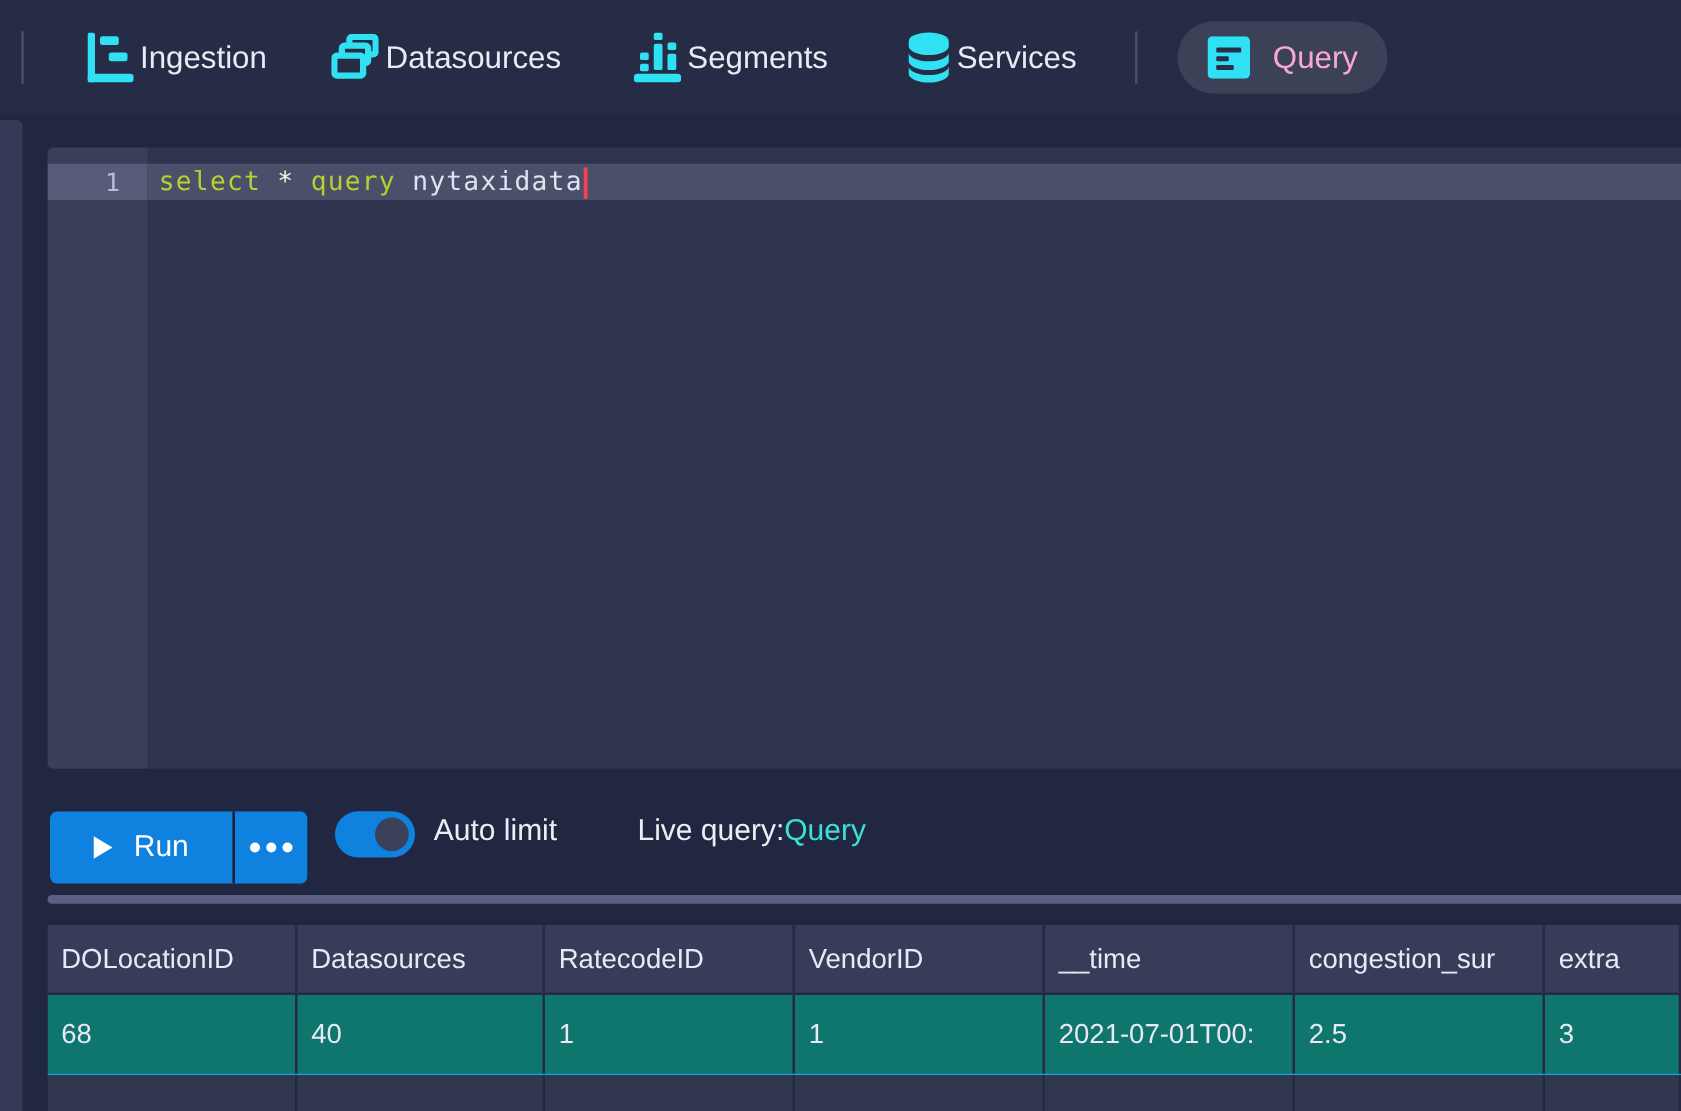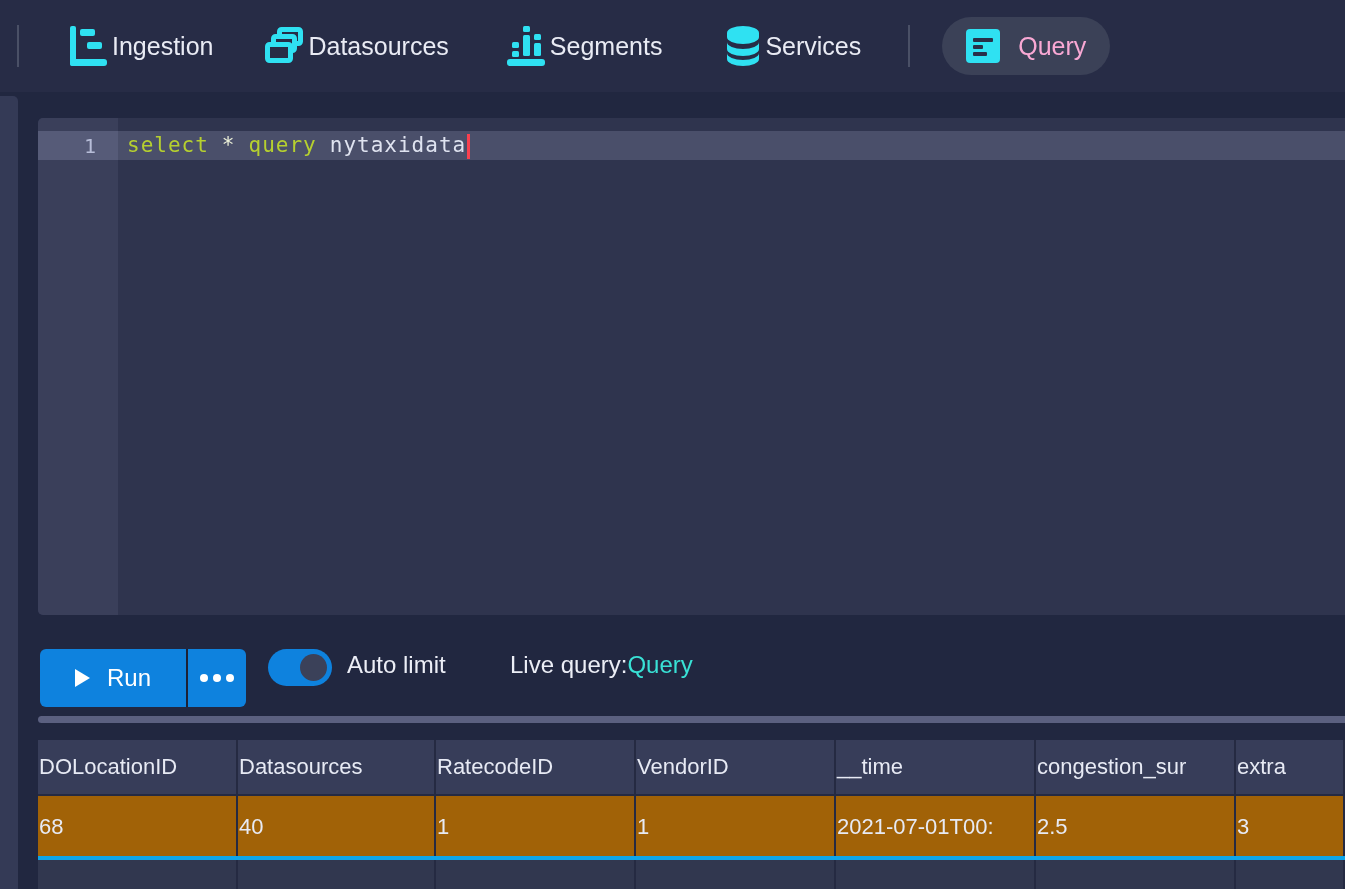--- a/index.html
+++ b/index.html
@@ -74,24 +74,24 @@
   
   .splitter { position:absolute; left:38px; right:0; top:716px; height:7px;
               background:#5b6080; border-radius:4px 0 0 4px; cursor:row-resize; }
 
   
   .results { position:absolute; left:38px; top:740px; right:0; bottom:0;
              display:flex; flex-direction:column; overflow:hidden; }
   .tgrid { display:grid; grid-template-columns:200px 198px 200px 200px 200px 200px 1fr; }
   .thead { height:56px; background:#373d59; border-bottom:2px solid #252a42; flex:none; }
   .thead .cell { line-height:54px; }
-  .trow  { height:64px; background:#a16207; border-bottom:4px solid #0ea5e9; flex:none; }
+  .trow  { height:64px; background:#0f766e; border-bottom:1px solid #0ea5e9; flex:none; }
   .trow .cell { line-height:62px; }
   .trow.partial { flex:1; background:#31374f; border-bottom:none; }
-  .cell { padding-left:1px; border-right:2px solid #252a42; font-size:22px;
+  .cell { padding-left:11px; border-right:2px solid #252a42; font-size:22px;
           color:#e7eaf4; white-space:nowrap; overflow:hidden; cursor:pointer; }
   .cell.time { font-weight:normal; }
 
   svg { display:block; }
 </style>
 </head>
 <body>
 
 <div class="navbar">
   <div class="nav-sep first"></div>

